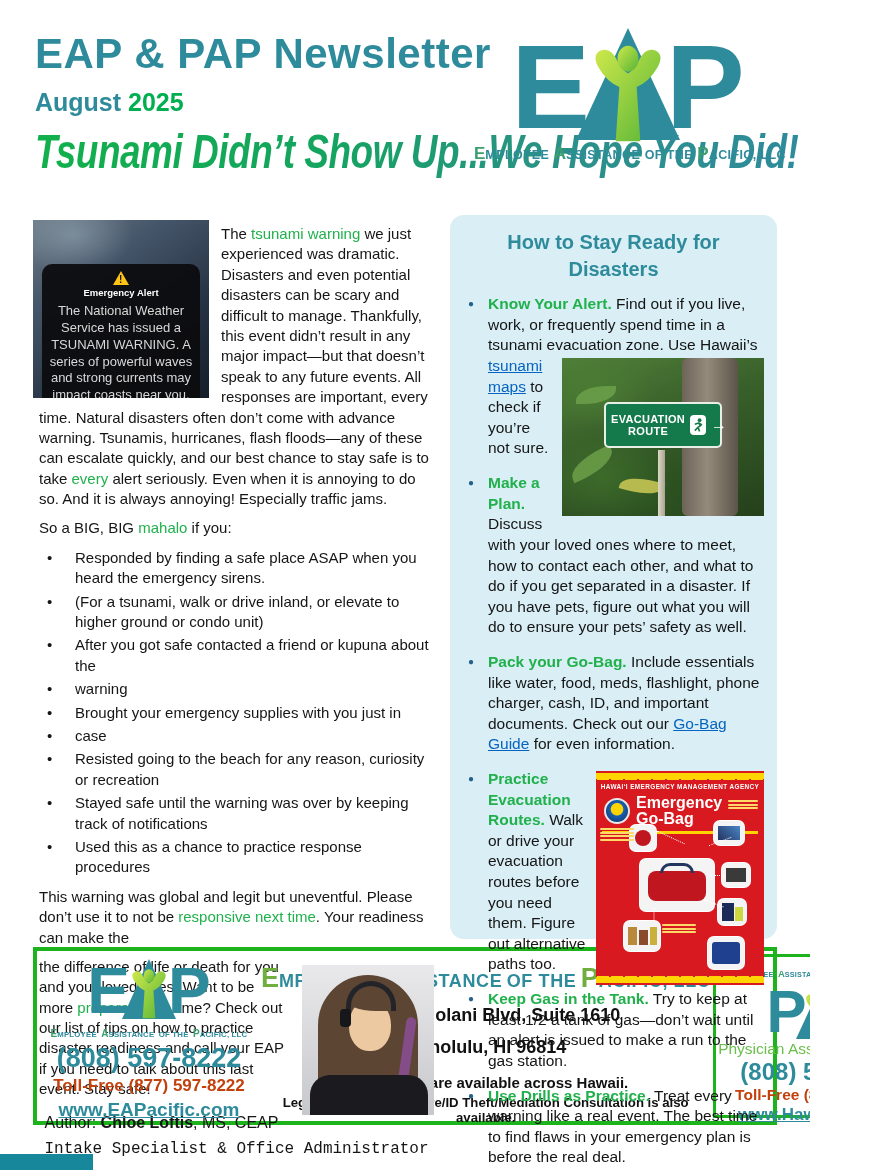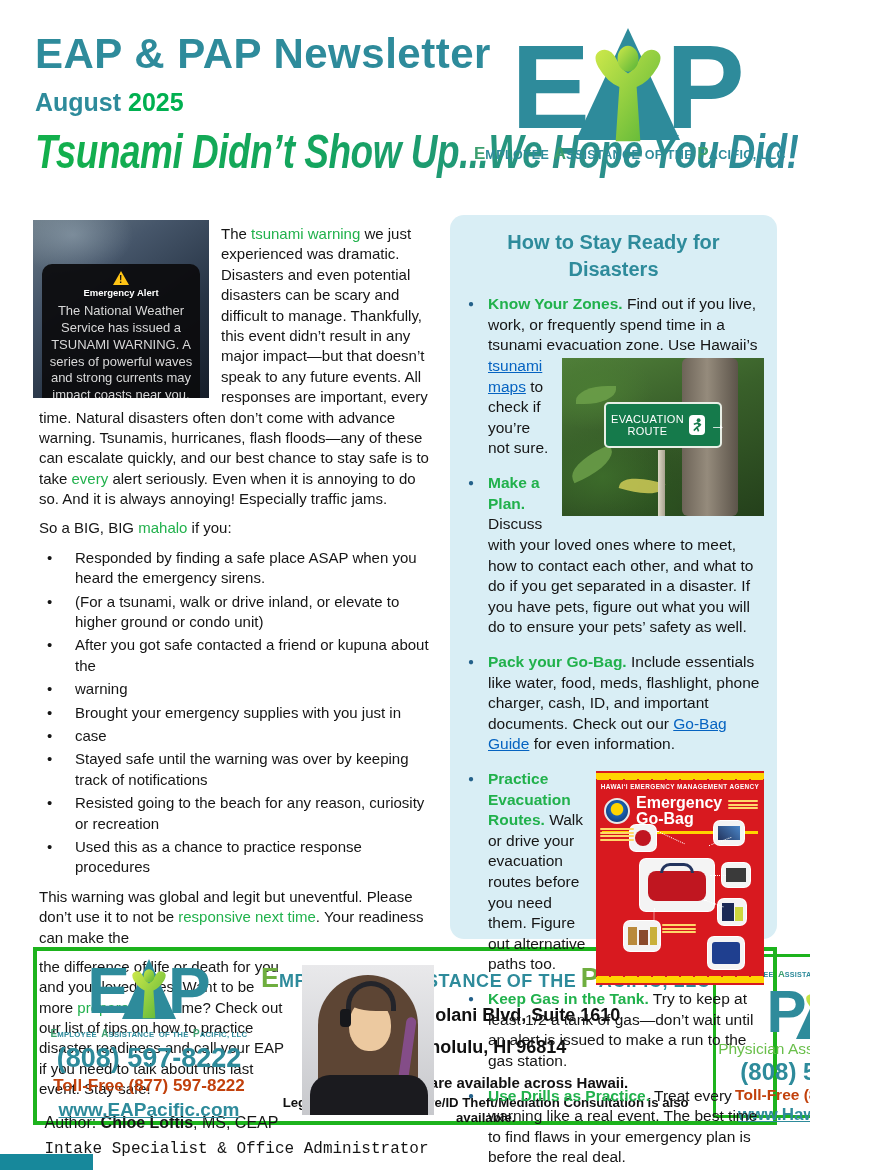--- a/index.html
+++ b/index.html
@@ -95,21 +95,21 @@
     background:
       radial-gradient(60px 40px at 15% 20%, #4a7b33 0%, transparent 100%),
       radial-gradient(70px 50px at 20% 75%, #3c6b2a 0%, transparent 100%),
       radial-gradient(50px 60px at 45% 90%, #2c5220 0%, transparent 100%),
       linear-gradient(160deg,#51803a 0%, #39602a 40%, #24401b 100%); }
   .evac-leaf { position:absolute; background:#6fa24b; border-radius:80% 0 80% 0; opacity:.8; }
   .evac-trunk { position:absolute; right:26px; top:0; width:56px; height:100%;
     background:linear-gradient(90deg,#6d6458 0%, #958b7c 45%, #5c544a 100%); border-radius:6px; }
   .evac-sign { position:absolute; left:42px; top:44px; width:118px; height:46px; background:#157a4b;
     border:2px solid #e8efe6; border-radius:5px; display:flex; align-items:center; padding:3px 5px; gap:5px; }
-  .evac-text { color:#fff; font-weight:normal; font-size:11px; line-height:1.1; text-align:center; flex:1; letter-spacing:.3px; }
+  .evac-text { color:#fff; font-weight:bold; font-size:11px; line-height:1.1; text-align:center; flex:1; letter-spacing:.3px; }
   .evac-glyph { width:20px; height:20px; background:#fff; border-radius:4px; display:flex; align-items:center; justify-content:center; }
   .evac-arrow { color:#fff; font-weight:bold; font-size:16px; }
   .evac-post { position:absolute; left:96px; top:92px; width:7px; height:66px;
     background:linear-gradient(90deg,#ded8c6,#a9a391); }
 
   
   .poster-float { float:right; width:168px; height:214px; margin:2px 0 4px 9px; position:relative;
     background:#d8191f; overflow:hidden; }
   .zz { position:absolute; left:0; right:0; height:9px; background-color:#ffd400;
     background-image:linear-gradient(-45deg,#d8191f 6px,transparent 0),linear-gradient(45deg,#d8191f 6px,transparent 0);
@@ -214,22 +214,22 @@
       </div>
       <p><span>The </span><span class="g">tsunami warning</span><span> we just experienced was dramatic. Disasters and even potential disasters can be scary and difficult to manage. Thankfully, this event didn’t result in any major impact—but that doesn’t speak to any future events. All responses are important, every time. Natural disasters often don’t come with advance warning. Tsunamis, hurricanes, flash floods—any of these can escalate quickly, and our best chance to stay safe is to take </span><span class="g">every</span><span> alert seriously. Even when it is annoying to do so. And it is always annoying! Especially traffic jams.</span></p>
       <p><span>So a BIG, BIG </span><span class="g">mahalo</span><span> if you:</span></p>
       <ul class="blist">
         <li>Responded by finding a safe place ASAP when you heard the emergency sirens.</li>
         <li>(For a tsunami, walk or drive inland, or elevate to higher ground or condo unit)</li>
         <li>After you got safe contacted a friend or kupuna about the</li>
         <li>warning</li>
         <li>Brought your emergency supplies with you just in</li>
         <li>case</li>
+        <li>Resisted going to the beach for any reason, curiosity or recreation</li>
         <li>Stayed safe until the warning was over by keeping track of notifications</li>
-        <li>Resisted going to the beach for any reason, curiosity or recreation</li>
         <li>Used this as a chance to practice response procedures</li>
       </ul>
       <p><span>This warning was  global and legit but uneventful. Please don’t use it to not be </span><span class="g">responsive next time</span><span>. Your readiness can make the</span></p>
       <p>
         <span class="author-photo">
           <span class="ap-hair"></span>
           <span class="ap-streak"></span>
           <span class="ap-face"></span>
           <span class="ap-bangs"></span>
           <span class="ap-band"></span>
@@ -239,21 +239,21 @@
         <span>the difference of life or death for you and your loved ones. Want to be more </span><span class="g">prepared</span><span> next time? Check out our list of tips on how to practice disaster readiness and call your EAP if you need to talk about this last event. Stay safe!</span>
       </p>
       <div class="author-line"><span>Author: </span><b>Chloe Loftis</b><span>, MS, CEAP</span></div>
       <div class="author-line2">Intake Specialist &amp; Office Administrator</div>
     </section>
 
     <aside class="right-col">
       <div class="panel-title">How to Stay Ready for Disasters</div>
 
       <div class="tip">
-        <span class="lead">Know Your Zones.</span><span> Find out if you live, work, or frequently spend time in a tsunami evacuation zone. Use Hawaii’s </span><span class="evac-float">
+        <span class="lead">Know Your Alert.</span><span> Find out if you live, work, or frequently spend time in a tsunami evacuation zone. Use Hawaii’s </span><span class="evac-float">
           <span class="evac-leaf" style="left:14px;top:28px;width:40px;height:18px;"></span>
           <span class="evac-leaf" style="left:6px;top:96px;width:48px;height:20px;transform:rotate(-25deg);"></span>
           <span class="evac-leaf" style="left:58px;top:120px;width:44px;height:16px;transform:rotate(15deg);background:#d8d25a;"></span>
           <span class="evac-trunk"></span>
           <span class="evac-post"></span>
           <span class="evac-sign">
             <span class="evac-text"><span>EVACUATION</span><br><span>ROUTE</span></span>
             <span class="evac-glyph">
               <svg viewBox="0 0 20 20" width="16" height="16">
                   <circle cx="12" cy="4" r="2.4" fill="#157a4b"></circle>

